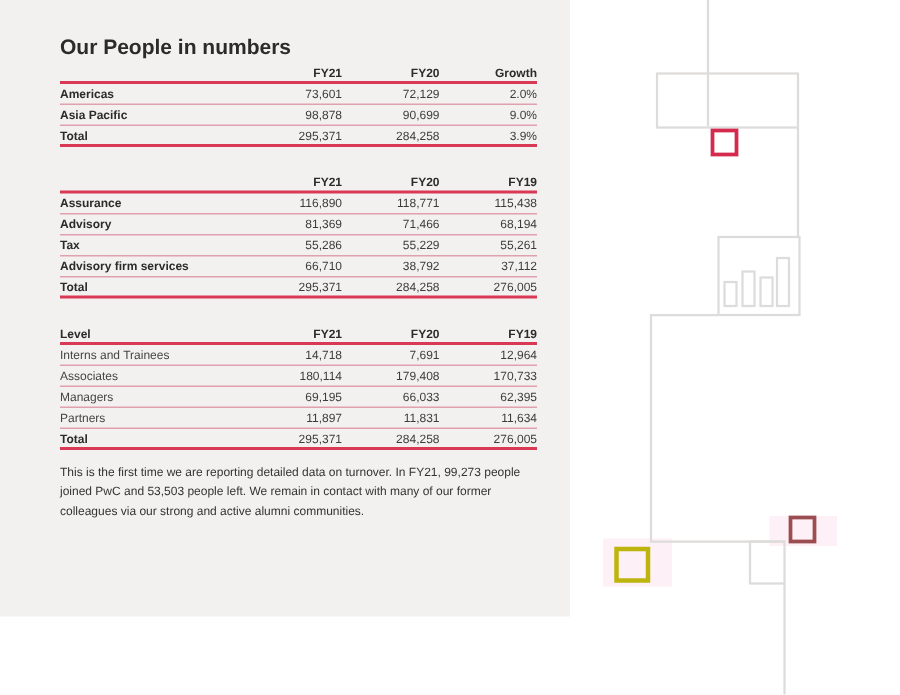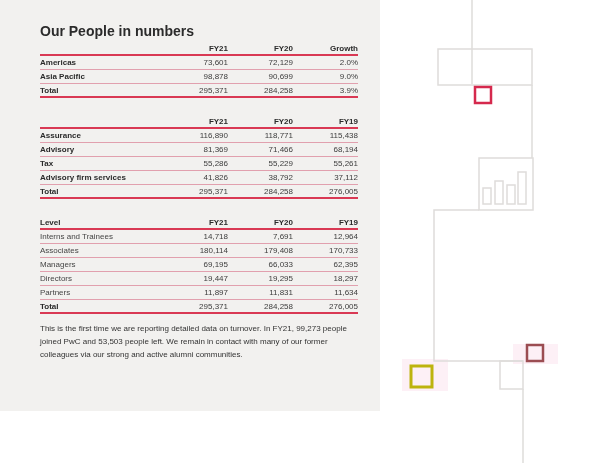--- a/index.html
+++ b/index.html
@@ -91,21 +91,21 @@
       <div class="tval">68,194</div>
     </div>
     <div class="trow">
       <div class="tlabel b">Tax</div>
       <div class="tval">55,286</div>
       <div class="tval">55,229</div>
       <div class="tval">55,261</div>
     </div>
     <div class="trow">
       <div class="tlabel b">Advisory firm services</div>
-      <div class="tval">41,826</div>
+      <div class="tval">66,710</div>
       <div class="tval">38,792</div>
       <div class="tval">37,112</div>
     </div>
     <div class="trow total">
       <div class="tlabel b">Total</div>
       <div class="tval">295,371</div>
       <div class="tval">284,258</div>
       <div class="tval">276,005</div>
     </div>
   </div>
@@ -127,26 +127,20 @@
       <div class="tlabel">Associates</div>
       <div class="tval">180,114</div>
       <div class="tval">179,408</div>
       <div class="tval">170,733</div>
     </div>
     <div class="trow">
       <div class="tlabel">Managers</div>
       <div class="tval">69,195</div>
       <div class="tval">66,033</div>
       <div class="tval">62,395</div>
-    </div>
-    <div class="trow">
-      <div class="tlabel">Directors</div>
-      <div class="tval">19,447</div>
-      <div class="tval">19,295</div>
-      <div class="tval">18,297</div>
     </div>
     <div class="trow">
       <div class="tlabel">Partners</div>
       <div class="tval">11,897</div>
       <div class="tval">11,831</div>
       <div class="tval">11,634</div>
     </div>
     <div class="trow total">
       <div class="tlabel b">Total</div>
       <div class="tval">295,371</div>

